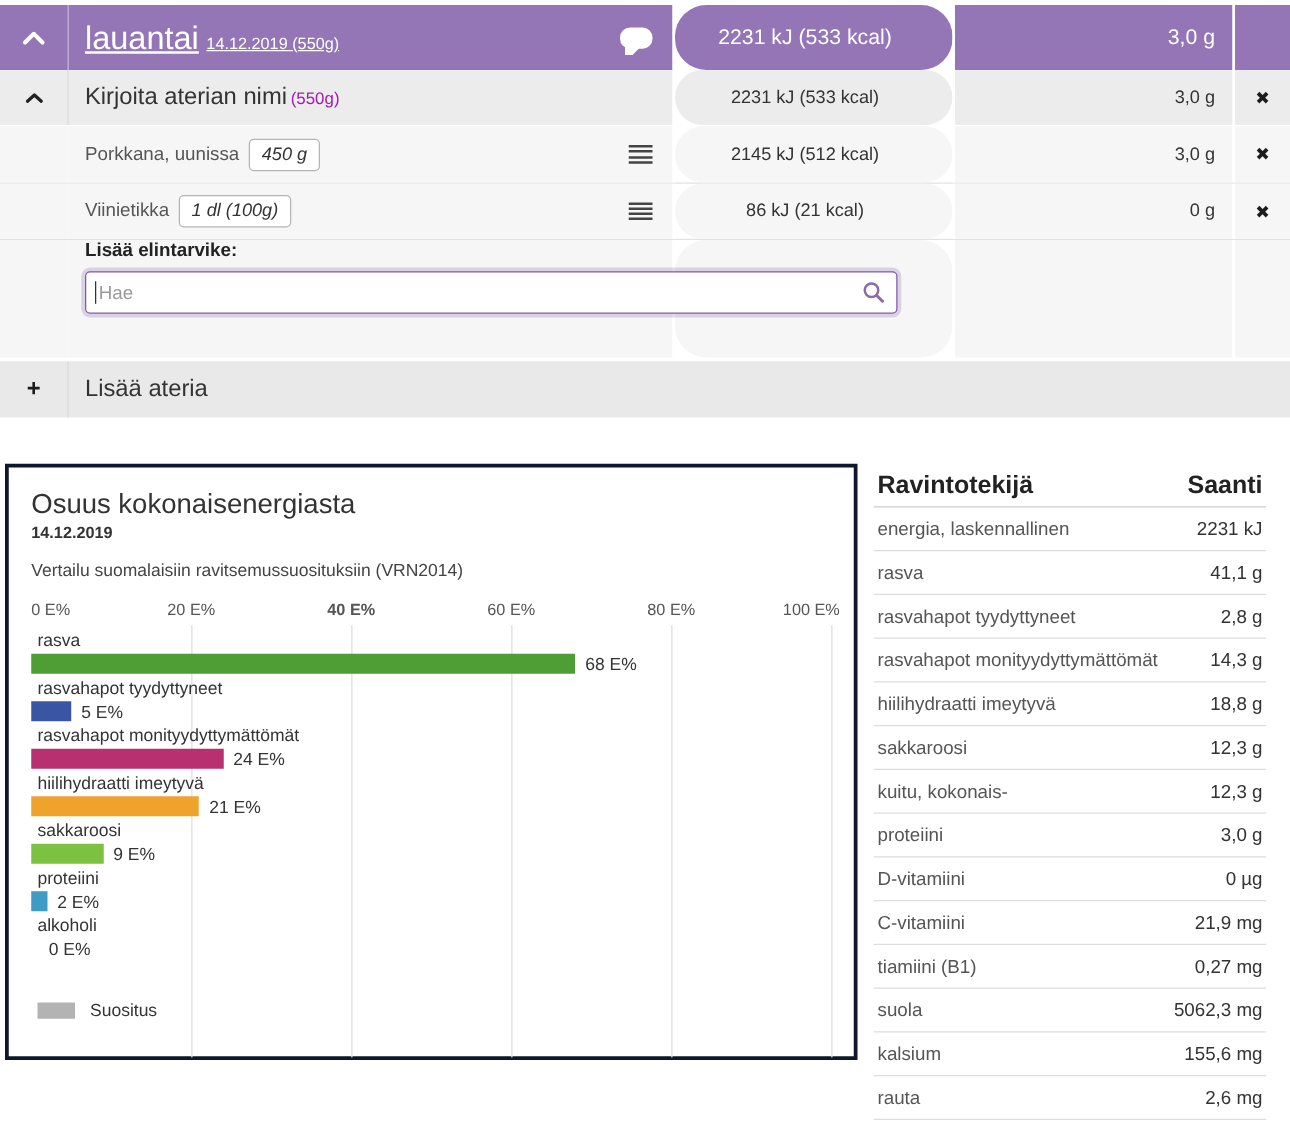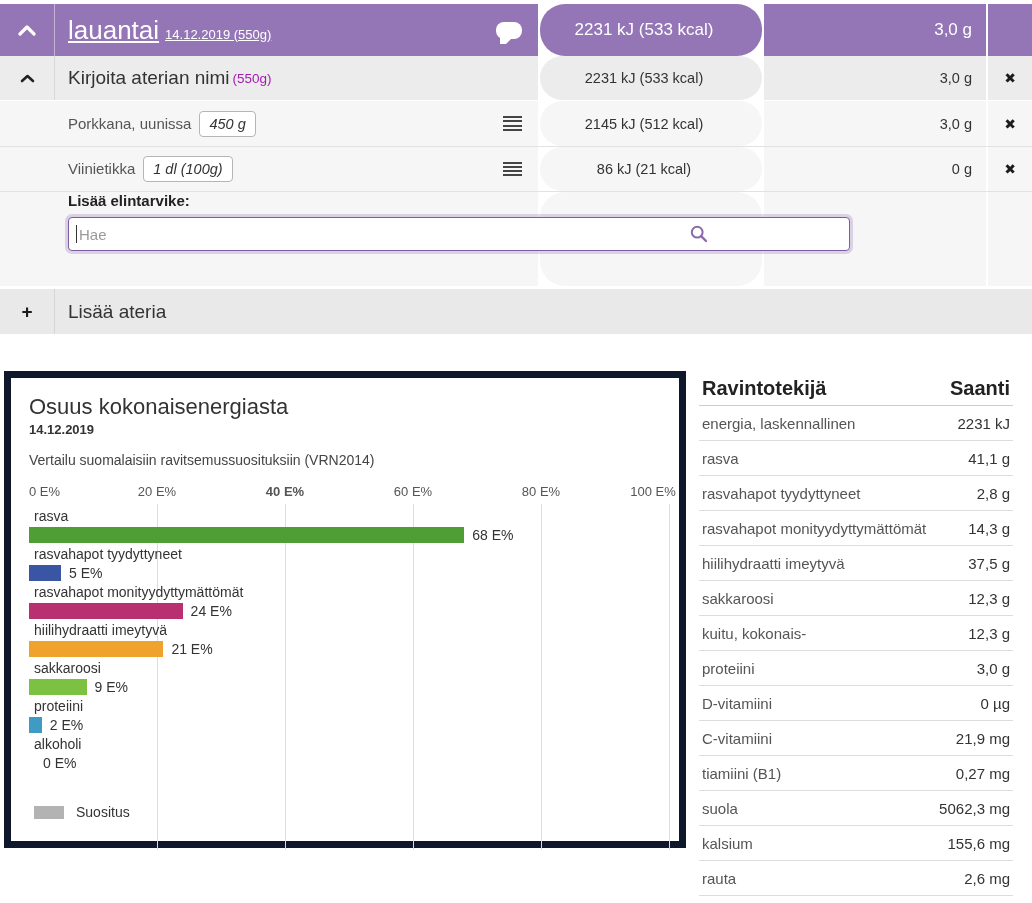--- a/index.html
+++ b/index.html
@@ -41,36 +41,36 @@
     border-radius:4px; padding:4px 9px; font-size:14.5px; color:#333; cursor:text;font-style:italic; }
   .menu-icon { width:19px; height:15px; display:flex; flex-direction:column; justify-content:space-between; cursor:pointer; }
   .menu-icon i { display:block; height:2px; background:#444; }
   .close-btn { font-size:14px; color:#1c1c1c; cursor:pointer; font-weight:bold; }
 
   .search-row { height:95px; border-top:1px solid #e2e2e2; }
   .search-row .cell-a, .search-row .cell-b, .search-row .cell-c, .search-row .cell-d, .search-row .cell-e { background:#f6f6f6; }
   .search-row .cell-b { flex-direction:column; align-items:flex-start; justify-content:flex-start; padding-left:13px; }
   .search-label { font-size:15px; font-weight:bold; color:#222; margin-bottom:8px; }
   .search-wrap { position:relative; width:650px; }
-  .search-input { width:782px; height:34px; border:1px solid #7e5ca3; border-radius:4px;
+  .search-input { width:650px; height:34px; border:1px solid #7e5ca3; border-radius:4px;
     box-shadow:0 0 0 3px rgba(148,117,182,.28); padding:0 34px 0 10px; font-size:15px; color:#333;
     font-family:"Liberation Sans","DejaVu Sans",sans-serif; outline:none; background:#fff; }
   .search-input::placeholder { color:#9a9a9a; }
   .caret { position:absolute; left:8px; top:8px; width:1px; height:18px; background:#333; }
   .search-icon { position:absolute; right:9px; top:7px; cursor:pointer; }
 
   .addmeal-row { height:45px; margin-top:3px; }
   .addmeal-row .cell-a { background:#e9e9e9; border-right:1px solid #d6d6d6; }
   .addmeal-rest { flex:1; background:#e9e9e9; display:flex; align-items:center; }
   .plus { font-size:19px; font-weight:bold; color:#1c1c1c; cursor:pointer; }
   .addmeal-label { font-size:19px; color:#333; padding-left:13px; }
 
   
   .bottom { display:flex; margin-top:37px; padding-left:4px; }
-  .chart-panel { width:682px; height:477px; border:7px solid #0f172a; background:#fff; padding:16px 18px 0 18px; }
+  .chart-panel { width:682px; height:477px; border:3px solid #0f172a; background:#fff; padding:16px 18px 0 18px; }
   .chart-title { font-size:22px; color:#333; }
   .chart-date { font-size:13px; font-weight:bold; color:#333; margin-top:2px; }
   .chart-sub { font-size:14px; color:#444; margin-top:15px; }
 
   .axis { position:relative; height:18px; margin-top:16px; width:640px; }
   .tick { position:absolute; top:0; font-size:13px; color:#555; white-space:nowrap; }
   .t0{left:0;} .t1{left:20%; transform:translateX(-50%);} .t2{left:40%; transform:translateX(-50%);font-weight:bold;}
   .t3{left:60%; transform:translateX(-50%);} .t4{left:80%; transform:translateX(-50%);}
   .t5{left:100%; transform:translateX(-85%);}
 
@@ -344,21 +344,21 @@
     <div class="nrow">
         <span class="nname">rasvahapot tyydyttyneet</span>
         <span class="nvalue">2,8 g</span>
       </div>
     <div class="nrow">
         <span class="nname">rasvahapot monityydyttymättömät</span>
         <span class="nvalue">14,3 g</span>
       </div>
     <div class="nrow">
         <span class="nname">hiilihydraatti imeytyvä</span>
-        <span class="nvalue">37,5 g</span>
+        <span class="nvalue">18,8 g</span>
       </div>
     <div class="nrow">
         <span class="nname">sakkaroosi</span>
         <span class="nvalue">12,3 g</span>
       </div>
     <div class="nrow">
         <span class="nname">kuitu, kokonais-</span>
         <span class="nvalue">12,3 g</span>
       </div>
     <div class="nrow">

